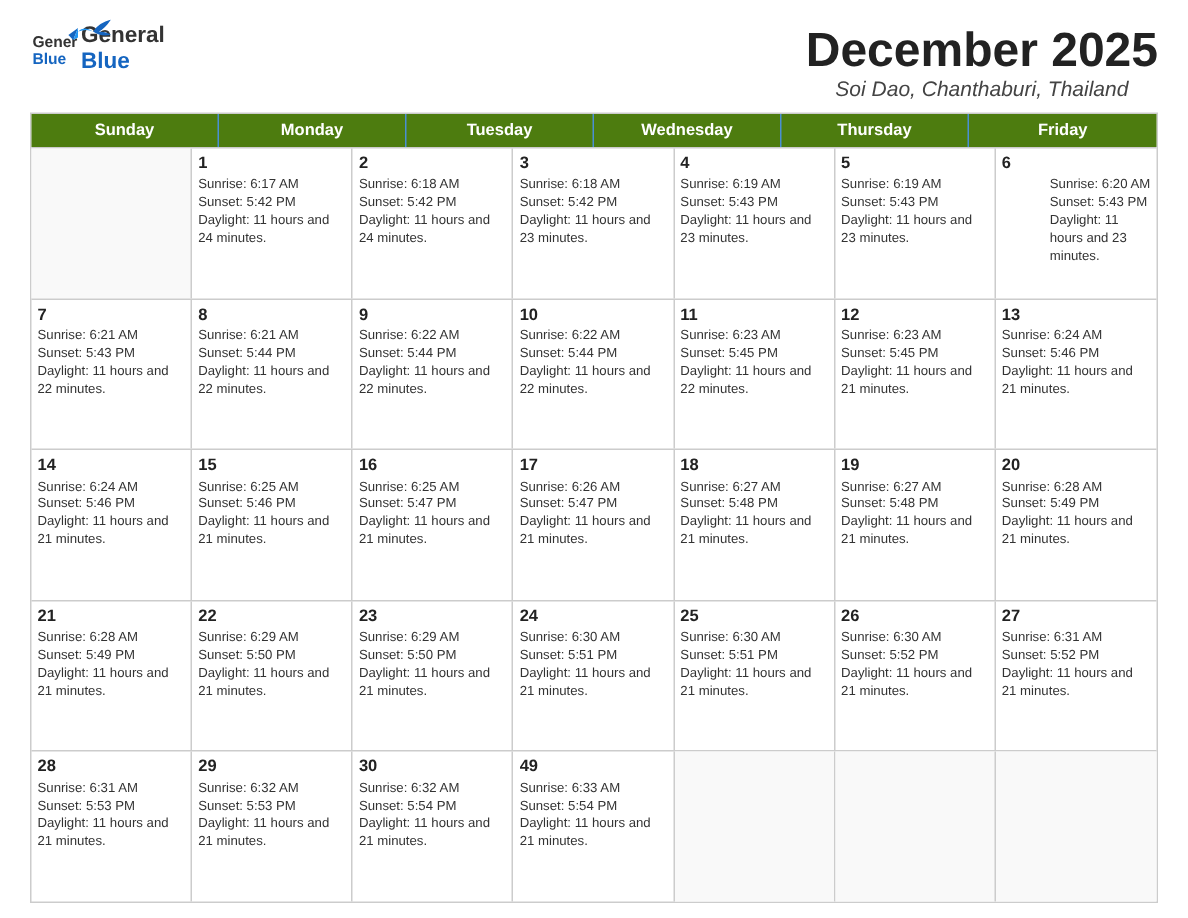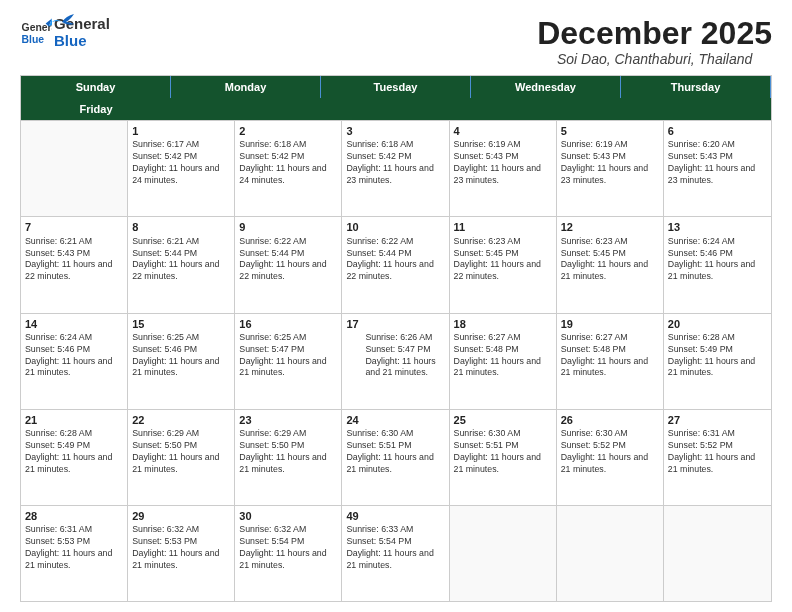--- a/index.html
+++ b/index.html
@@ -38,22 +38,22 @@
       font-style: italic;
     }
     .calendar {
       flex: 1;
       display: flex;
       flex-direction: column;
       border: 1px solid #ccc;
     }
     .cal-header-row {
       display: grid;
-      grid-template-columns: repeat(5, 1fr);
-      background: #14532d;
+      grid-template-columns: repeat(6, 1fr);
+      background: #4d7c0f;
     }
     .cal-header-cell {
       color: #fff;
       font-size: 11px;
       font-weight: bold;
       text-align: center;
       padding: 5px 2px;
       border-right: 1px solid #4a8fd4;
     }
     .cal-header-cell:last-child { border-right: none; }
@@ -167,21 +167,21 @@
 Daylight: 11 hours and 23 minutes.</div>
           </div>
           <div class="cal-cell">
             <span class="day-num">5</span>
             <div class="cell-text" style="white-space: pre-line;">Sunrise: 6:19 AM
 Sunset: 5:43 PM
 Daylight: 11 hours and 23 minutes.</div>
           </div>
           <div class="cal-cell">
             <span class="day-num">6</span>
-            <div class="cell-text" style="white-space: pre-line;">Sunrise: 6:20 AM
+            <div class="cell-text" style="white-space: pre-line; margin-left: 32px;">Sunrise: 6:20 AM
 Sunset: 5:43 PM
 Daylight: 11 hours and 23 minutes.</div>
           </div>
         </div>
         <div class="cal-row">
           <div class="cal-cell">
             <span class="day-num">7</span>
             <div class="cell-text" style="white-space: pre-line;">Sunrise: 6:21 AM
 Sunset: 5:43 PM
 Daylight: 11 hours and 22 minutes.</div>
@@ -237,21 +237,21 @@
 Daylight: 11 hours and 21 minutes.</div>
           </div>
           <div class="cal-cell">
             <span class="day-num">16</span>
             <div class="cell-text" style="white-space: pre-line;">Sunrise: 6:25 AM
 Sunset: 5:47 PM
 Daylight: 11 hours and 21 minutes.</div>
           </div>
           <div class="cal-cell">
             <span class="day-num">17</span>
-            <div class="cell-text" style="white-space: pre-line; margin-left: 19px;">Sunrise: 6:26 AM
+            <div class="cell-text" style="white-space: pre-line;">Sunrise: 6:26 AM
 Sunset: 5:47 PM
 Daylight: 11 hours and 21 minutes.</div>
           </div>
           <div class="cal-cell">
             <span class="day-num">18</span>
             <div class="cell-text" style="white-space: pre-line;">Sunrise: 6:27 AM
 Sunset: 5:48 PM
 Daylight: 11 hours and 21 minutes.</div>
           </div>
           <div class="cal-cell">

